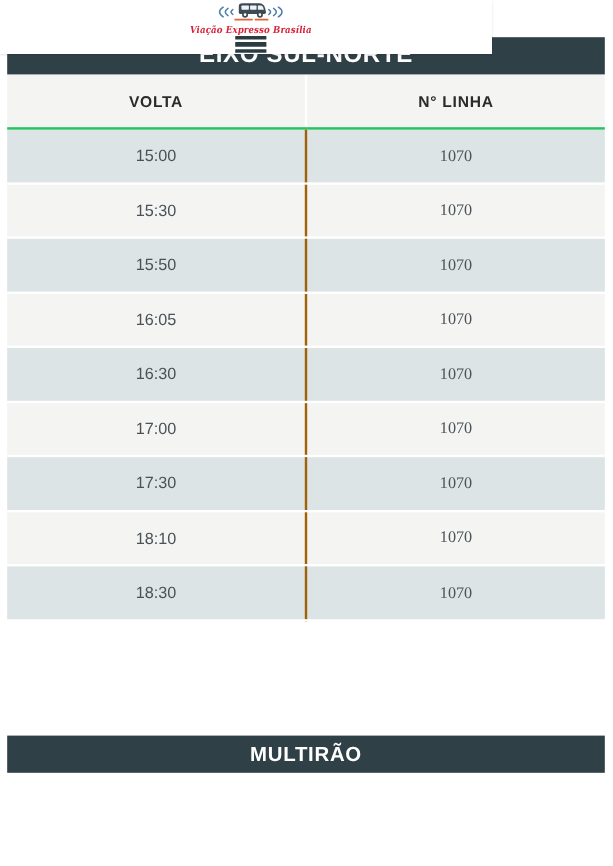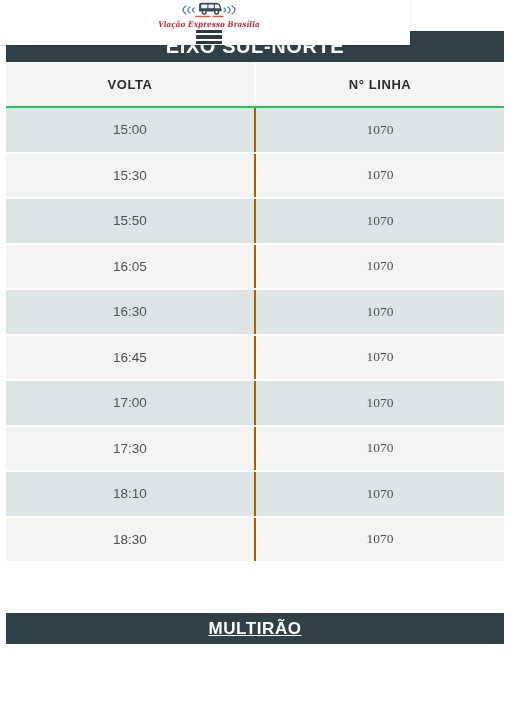--- a/index.html
+++ b/index.html
@@ -109,21 +109,20 @@
     line-height: 31px;
     z-index: 10;
   }
 
   #head-multirao {
     top: 613px;
     height: 31px;
     font-size: 17px;
     line-height: 31px;
     z-index: 10;
-    text-decoration: underline;
   }
 
   
   .tbl {
     position: absolute;
     left: 6px;
     width: 498px;
     border-collapse: collapse;
     table-layout: fixed;
     font-family: "Liberation Sans", sans-serif;
@@ -209,24 +208,20 @@
       </tr>
       <tr>
         <td>16:05</td>
         <td>1070</td>
       </tr>
       <tr>
         <td>16:30</td>
         <td>1070</td>
       </tr>
       <tr>
-        <td>16:45</td>
-        <td>1070</td>
-      </tr>
-      <tr>
         <td>17:00</td>
         <td>1070</td>
       </tr>
       <tr>
         <td>17:30</td>
         <td>1070</td>
       </tr>
       <tr>
         <td>18:10</td>
         <td>1070</td>

